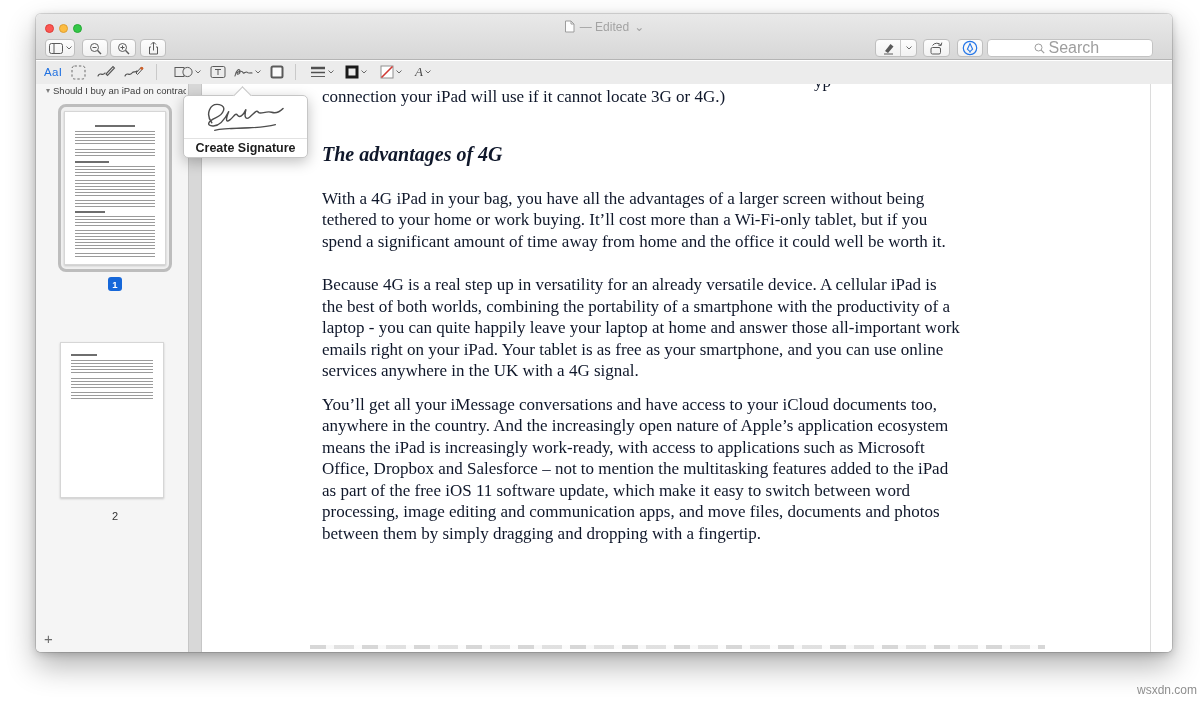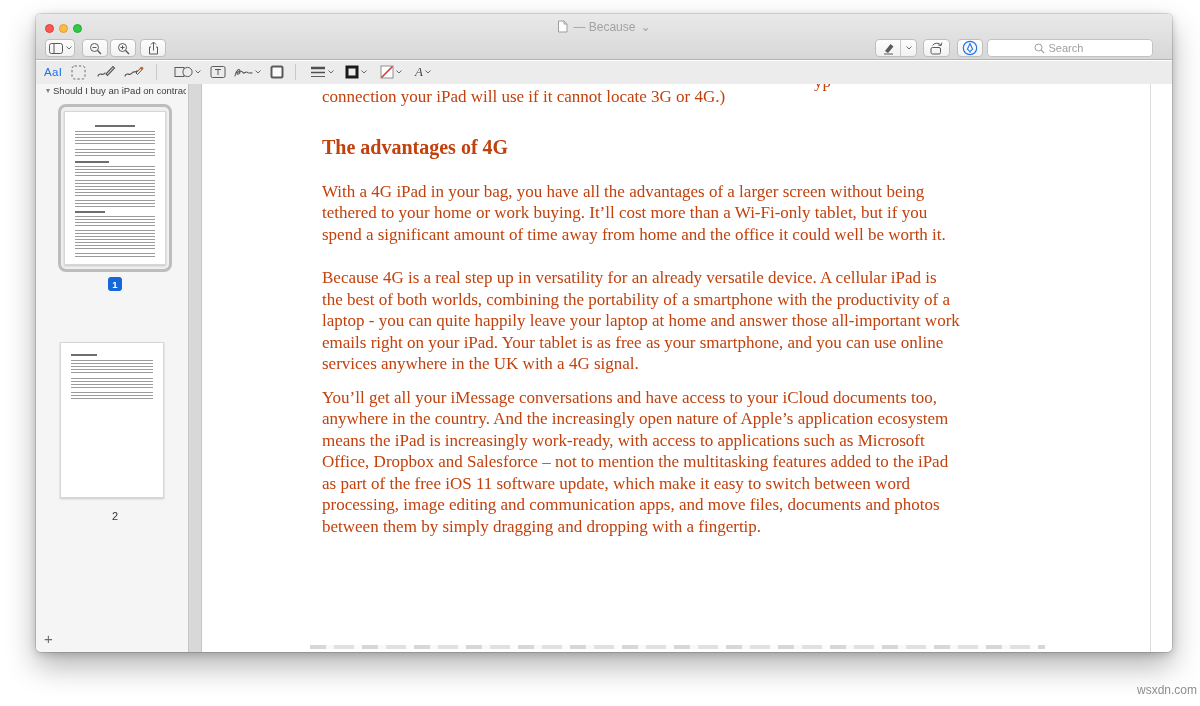--- a/index.html
+++ b/index.html
@@ -24,21 +24,21 @@
   .doc-icon { width:11px; height:13px; }
 
   .tb-btn { position:absolute; top:25px; height:18px; background:linear-gradient(#fdfdfd,#f1f1f1);
     border:1px solid #bfbfbf; border-radius:4px; display:flex; align-items:center;
     justify-content:center; color:#4e4e4e; }
   .tb-split { display:flex; padding:0; }
   .tb-split .seg { display:flex; align-items:center; justify-content:center; height:100%; }
   .tb-split .seg+.seg { border-left:1px solid #c9c9c9; }
   .searchbox { position:absolute; top:25px; left:951px; width:166px; height:18px; background:#fff;
     border:1px solid #c3c3c3; border-radius:4px; display:flex; align-items:center; justify-content:center; gap:4px; }
-  .searchbox input { border:none; outline:none; width:58px; font-size:11px; color:#444; background:transparent; }
+  .searchbox input { border:none; outline:none; width:58px; font-size:16px; color:#444; background:transparent; }
   .searchbox input::placeholder { color:#9e9e9e; }
 
   
   .markupbar { position:absolute; top:47px; left:0; right:0; height:30px; background:#ececec;
     border-bottom:1px solid #c6c6c6; }
   .mk { position:absolute; top:0; height:22px; display:flex; align-items:center; gap:2px; color:#4f4f4f; }
   .mk-div { position:absolute; top:3px; width:1px; height:16px; background:#c9c9c9; }
   .aai { font-size:11.5px; color:#2071e1; letter-spacing:0.3px; }
 
   
@@ -58,26 +58,26 @@
   .label2 { position:absolute; left:22px; top:426px; width:114px; text-align:center; font-size:11px; color:#333; }
   .add-page { position:absolute; left:8px; bottom:6px; font-size:15px; color:#6d6d6d; line-height:14px; }
 
   
   .ft { position:absolute; left:10px; right:10px; background:repeating-linear-gradient(to bottom,#9b9b9b 0 1px, transparent 1px 3px); }
   .ft-h { position:absolute; height:2px; background:#6e6e6e; }
 
   
   .docarea { position:absolute; top:70px; left:166px; right:0; bottom:0; background:#fff; overflow:hidden; }
   .scroll-line { position:absolute; left:948px; top:0; bottom:0; width:1px; background:#dcdcdc; }
-  .doc { position:absolute; left:120px; top:0; width:715px; color:#c2410c;
+  .doc { position:absolute; left:120px; top:0; width:715px; color:#0f172a;
     font-family:"Liberation Serif", serif; font-size:17px; line-height:21.5px; }
   .doc p { white-space:pre-line; }
   .doc h2 { font-size:20px; line-height:23px; font-weight:bold; white-space:pre-line; }
   .b0 { margin-top:2px; }
-  .b1 { margin-top:28px; }
+  .b1 { margin-top:35px;font-style:italic; }
   .b2 { margin-top:22px; }
   .b3 { margin-top:22px; }
   .b4 { margin-top:12px; }
   .b5 { margin-top:-2px; }
   .b6 { margin-top:21px; }
   .top-fragment { position:absolute; left:492px; top:-13px; }
   .bottom-smudge { position:absolute; left:108px; top:561px; width:735px; height:4px; opacity:.5;
     background:repeating-linear-gradient(90deg, rgba(110,110,110,.55) 0 16px, rgba(170,170,170,.15) 16px 24px,
       rgba(120,120,120,.45) 24px 44px, rgba(220,220,220,.2) 44px 52px); }
 
@@ -105,21 +105,21 @@
     <div class="titlebar">
       <div class="tlight tl-close"></div>
       <div class="tlight tl-min"></div>
       <div class="tlight tl-zoom"></div>
 
       <div class="titlerow">
         <svg class="doc-icon" viewBox="0 0 11 13">
           <path d="M1.5 1 h5.5 l3 3 v8 h-8.5 z" fill="#fdfdfd" stroke="#9d9d9d" stroke-width="1"></path>
           <path d="M7 1 v3 h3" fill="none" stroke="#9d9d9d" stroke-width="1"></path>
         </svg>
-        <span class="edited">— Because</span>
+        <span class="edited">— Edited</span>
         <span class="edited">⌄</span>
       </div>
 
       <div class="tb-btn" style="left:9px; width:30px; gap:3px;">
         <svg width="14" height="11" viewBox="0 0 14 11">
           <rect x="0.5" y="0.5" width="13" height="10" rx="2" fill="none" stroke="#5a5a5a"></rect>
           <line x1="5" y1="0.5" x2="5" y2="10.5" stroke="#5a5a5a"></line>
         </svg>
         <svg width="6" height="4" viewBox="0 0 6 4">
           <polyline points="0.5,0.5 3,3 5.5,0.5" fill="none" stroke="#6a6a6a"></polyline>
@@ -325,17 +325,31 @@
 anywhere in the country. And the increasingly open nature of Apple’s application ecosystem
 means the iPad is increasingly work-ready, with access to applications such as Microsoft
 Office, Dropbox and Salesforce – not to mention the multitasking features added to the iPad
 as part of the free iOS 11 software update, which make it easy to switch between word
 processing, image editing and communication apps, and move files, documents and photos
 between them by simply dragging and dropping with a fingertip.</p>
       </div>
       <div class="bottom-smudge"></div>
     </div>
 
+    <div class="popover">
+      <div class="arrow"></div>
+      <div class="sig-zone">
+        <svg width="100" height="38" viewBox="0 0 100 40">
+          <path d="M14,26 C7,17 12,5 22,7 C30,8.5 27,17 18,21 C10,24.5 8,29 15,29.5 C22,30 28,22 32,14
+                   C29,21 28,27 33,23 C37,20 39,15 41,18 C43,21 47,19 50,12 C48,19 49,24 54,20
+                   C59,16 61,12 63,15 C65,18 71,13 77,15 C81,16.5 85,15 89,11" fill="none" stroke="#4d4d4d" stroke-width="1.5" stroke-linecap="round"></path>
+          <path d="M17,34 C35,30 58,34 81,28" fill="none" stroke="#4d4d4d" stroke-width="1.3" stroke-linecap="round"></path>
+          <path d="M34,32.5 L57,31" fill="none" stroke="#4d4d4d" stroke-width="1" stroke-linecap="round"></path>
+        </svg>
+      </div>
+      <div class="pop-sep"></div>
+      <div class="pop-action">Create Signature</div>
+    </div>
 
   </div>
 
   <div class="watermark">wsxdn.com</div>
 </div>
 
 </body></html>

